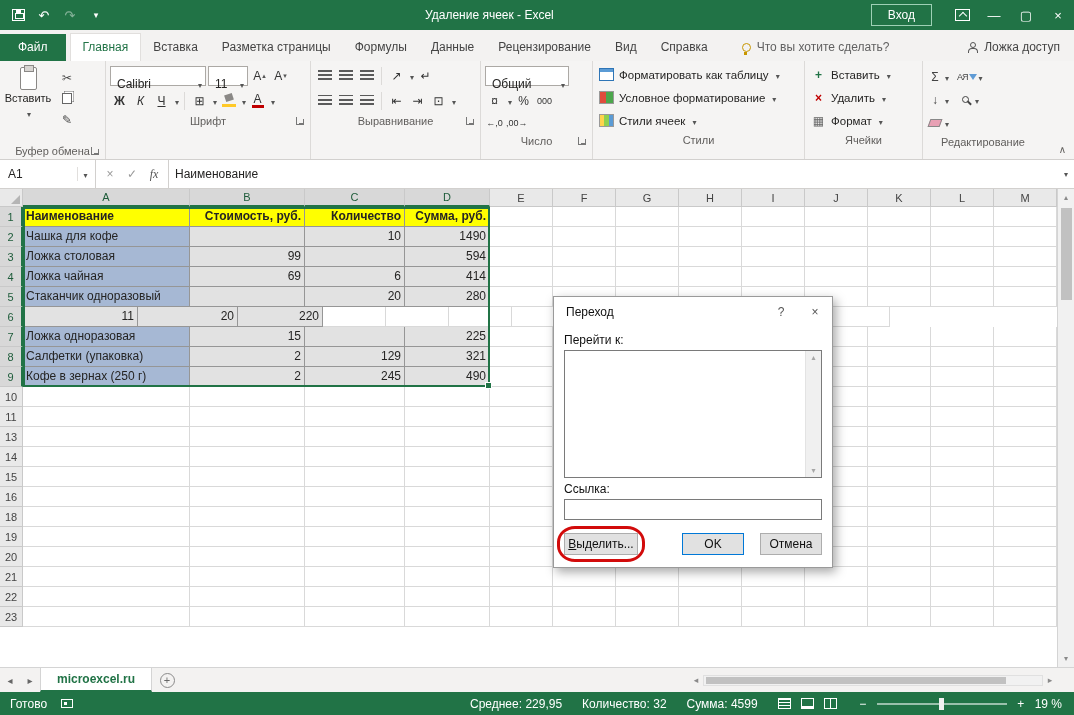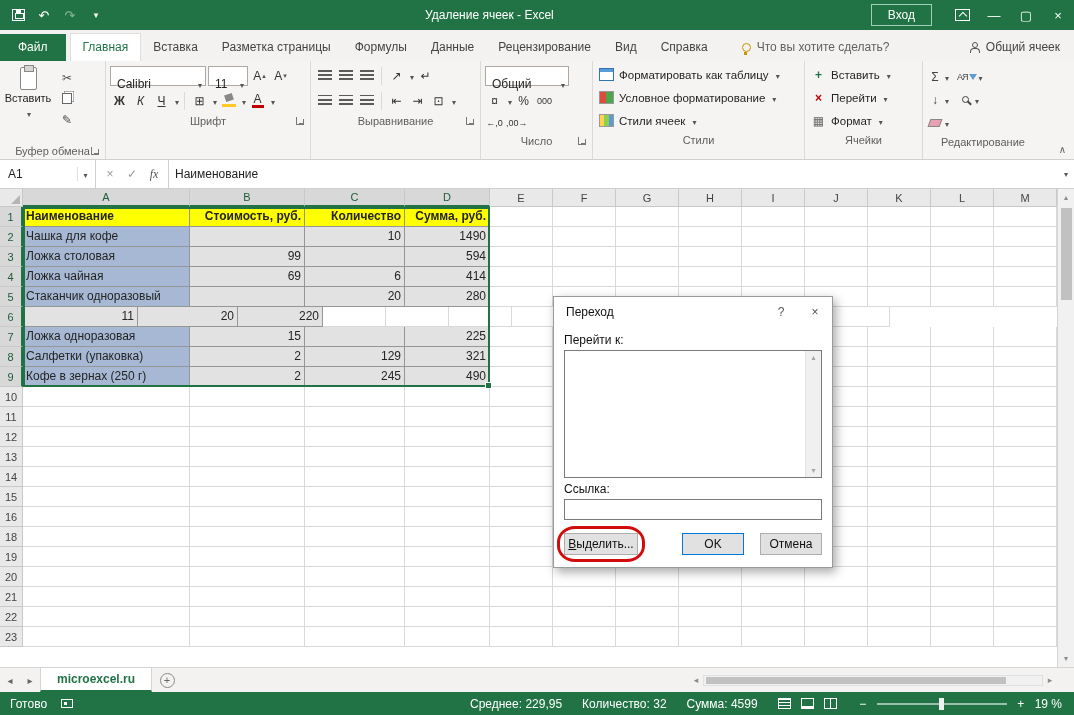--- a/index.html
+++ b/index.html
@@ -213,21 +213,21 @@
         <div class="rtab">Рецензирование</div>
         <div class="rtab">Вид</div>
         <div class="rtab">Справка</div>
       </div>
     <div class="tellme">
       <span class="bulb"></span>
       <span>Что вы хотите сделать?</span>
     </div>
     <div class="share">
       <span class="person"></span>
-      <span>Общий ячеек</span>
+      <span>Ложка доступ</span>
     </div>
   </div>
 
   <div class="ribbon">
 
     <div class="rgroup" style="width:106px;">
       <div class="gbody">
         <div class="bigbtn">
           <span class="clipic"></span>
           <span class="biglabel">Вставить</span>
@@ -410,21 +410,21 @@
 
     <div class="rgroup" style="width:118px;">
       <div class="gcol" id="cells-items">
           <div class="menurow">
             <span class="gicon green">+</span>
             <span class="mlabel">Вставить</span>
             <span class="dd"></span>
           </div>
           <div class="menurow">
             <span class="gicon red">×</span>
-            <span class="mlabel">Перейти</span>
+            <span class="mlabel">Удалить</span>
             <span class="dd"></span>
           </div>
           <div class="menurow">
             <span class="gicon gray">▦</span>
             <span class="mlabel">Формат</span>
             <span class="dd"></span>
           </div>
         </div>
       <div class="glabel-row">
           <span>Ячейки</span>
@@ -678,36 +678,20 @@
           <div class="cell" style="width: 63px;"></div>
           <div class="cell" style="width: 63px;"></div>
           <div class="cell" style="width: 63px;"></div>
           <div class="cell" style="width: 63px;"></div>
           <div class="cell" style="width: 63px;"></div>
           <div class="cell" style="width: 63px;"></div>
           <div class="cell" style="width: 63px;"></div>
           <div class="cell" style="width: 63px;"></div>
         </div>
         <div class="grow">
-          <div class="hcell rowh" style="width: 23px;">12</div>
-          <div class="cell" style="width: 167px;"></div>
-          <div class="cell" style="width: 115px;"></div>
-          <div class="cell" style="width: 100px;"></div>
-          <div class="cell" style="width: 85px;"></div>
-          <div class="cell" style="width: 63px;"></div>
-          <div class="cell" style="width: 63px;"></div>
-          <div class="cell" style="width: 63px;"></div>
-          <div class="cell" style="width: 63px;"></div>
-          <div class="cell" style="width: 63px;"></div>
-          <div class="cell" style="width: 63px;"></div>
-          <div class="cell" style="width: 63px;"></div>
-          <div class="cell" style="width: 63px;"></div>
-          <div class="cell" style="width: 63px;"></div>
-        </div>
-        <div class="grow">
           <div class="hcell rowh" style="width: 23px;">13</div>
           <div class="cell" style="width: 167px;"></div>
           <div class="cell" style="width: 115px;"></div>
           <div class="cell" style="width: 100px;"></div>
           <div class="cell" style="width: 85px;"></div>
           <div class="cell" style="width: 63px;"></div>
           <div class="cell" style="width: 63px;"></div>
           <div class="cell" style="width: 63px;"></div>
           <div class="cell" style="width: 63px;"></div>
           <div class="cell" style="width: 63px;"></div>

